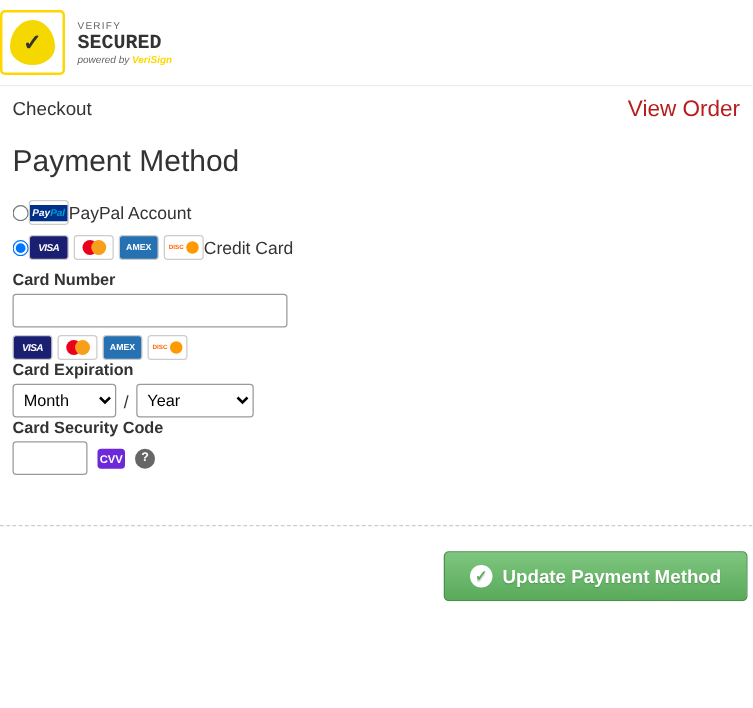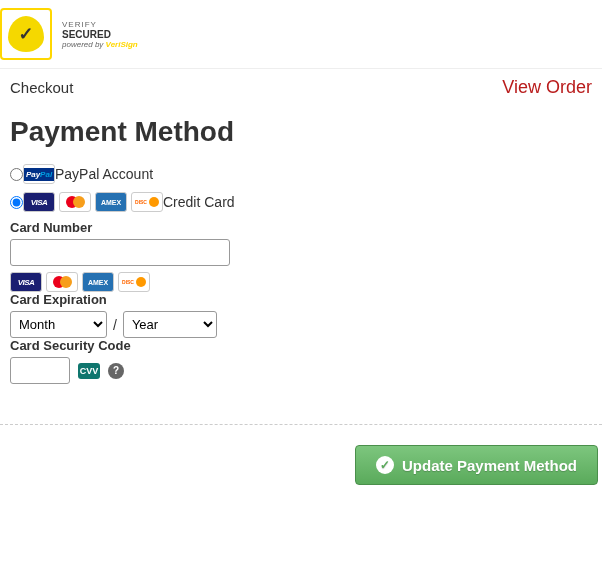--- a/index.html
+++ b/index.html
@@ -54,23 +54,24 @@
       flex-direction: column;
       margin-left: 10px;
     }
     .norton-verify {
       font-size: 8px;
       color: #666;
       text-transform: uppercase;
       letter-spacing: 1px;
     }
     .norton-secured {
-      font-size: 10px;
-      font-weight: bold;
-      color: #333;
+      font-size: 16px;
+      font-weight: bold;
+      color: #333;
+      font-family: Liberation Mono, monospace;
     }
     .norton-powered {
       font-size: 8px;
       color: #666;
       font-style: italic;
     }
     .norton-verisign {
       color: #ffd700;
       font-weight: bold;
     }
@@ -89,22 +90,22 @@
       justify-content: space-between;
       align-items: center;
     }
 
     
     .main-content {
       padding: 10px 10px 20px 10px;
     }
 
     .page-title {
-      font-size: 28px;
-      font-weight: bold;
+      font-size: 24px;
+      font-weight: normal;
       color: #333;
       margin-bottom: 16px;
     }
 
     
     .payment-option {
       display: flex;
       align-items: center;
       margin-bottom: 8px;
       gap: 0;
@@ -234,35 +235,35 @@
       margin-top: 4px;
     }
     .expiry-select {
       border: 1px solid #999;
       border-radius: 3px;
       padding: 4px 4px;
       font-size: 13px;
       background: #fff;
       cursor: pointer;
     }
-    .month-select { width: 97px; }
+    .month-select { width: 83px; }
     .year-select { width: 94px; }
     .slash { font-size: 14px; color: #333; }
 
     
     .cvv-row {
       display: flex;
       align-items: center;
       gap: 8px;
       margin-top: 4px;
     }
     .cvv-info-icon {
       width: 22px;
       height: 16px;
-      background: #0f766e;
+      background: #6d28d9;
       border-radius: 3px;
       display: flex;
       align-items: center;
       justify-content: center;
       color: #fff;
       font-size: 9px;
       font-weight: bold;
     }
     .cvv-question {
       width: 16px;

